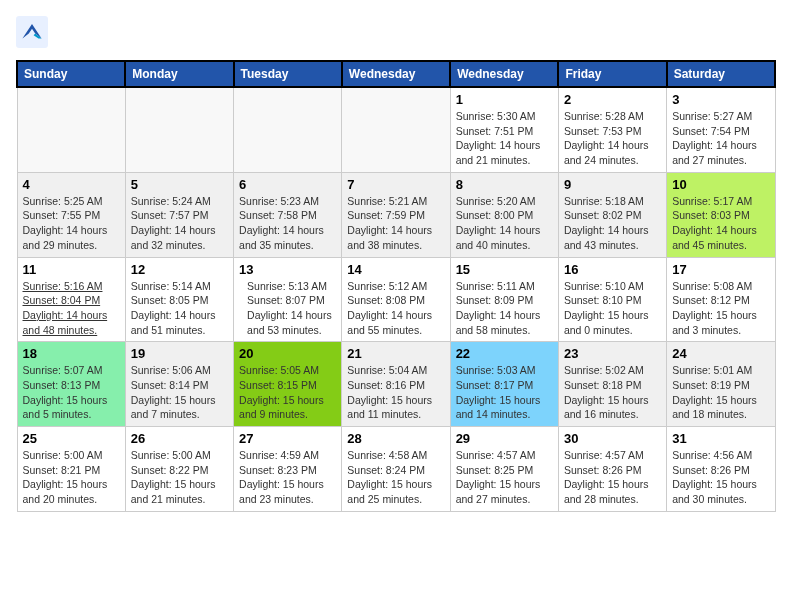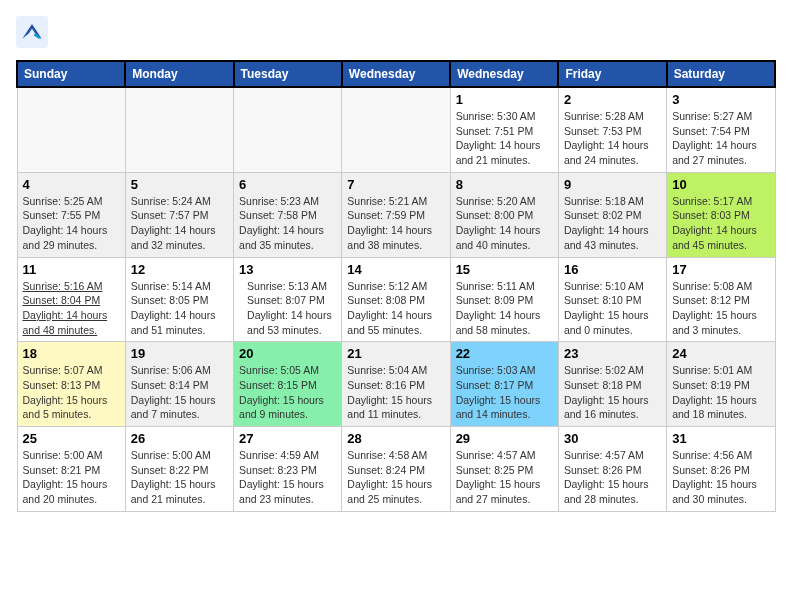--- a/index.html
+++ b/index.html
@@ -235,35 +235,35 @@
         </td>
         <td>
           <div class="day-num">17</div>
           <div class="day-info" style="white-space: pre-line;">Sunrise: 5:08 AM
 Sunset: 8:12 PM
 Daylight: 15 hours
 and 3 minutes.</div>
         </td>
       </tr>
       <tr>
-        <td style="background: #fef9c3;">
+        <td style="background: #86efac;">
           <div class="day-num">18</div>
           <div class="day-info" style="white-space: pre-line;">Sunrise: 5:07 AM
 Sunset: 8:13 PM
 Daylight: 15 hours
 and 5 minutes.</div>
         </td>
         <td style="background: rgb(240, 240, 240);">
           <div class="day-num">19</div>
           <div class="day-info" style="white-space: pre-line;">Sunrise: 5:06 AM
 Sunset: 8:14 PM
 Daylight: 15 hours
 and 7 minutes.</div>
         </td>
-        <td style="background: #86efac; margin-left: 25px;">
+        <td style="background: #84cc16; margin-left: 25px;">
           <div class="day-num">20</div>
           <div class="day-info" style="white-space: pre-line;">Sunrise: 5:05 AM
 Sunset: 8:15 PM
 Daylight: 15 hours
 and 9 minutes.</div>
         </td>
         <td style="background: rgb(240, 240, 240);">
           <div class="day-num">21</div>
           <div class="day-info" style="white-space: pre-line;">Sunrise: 5:04 AM
 Sunset: 8:16 PM

